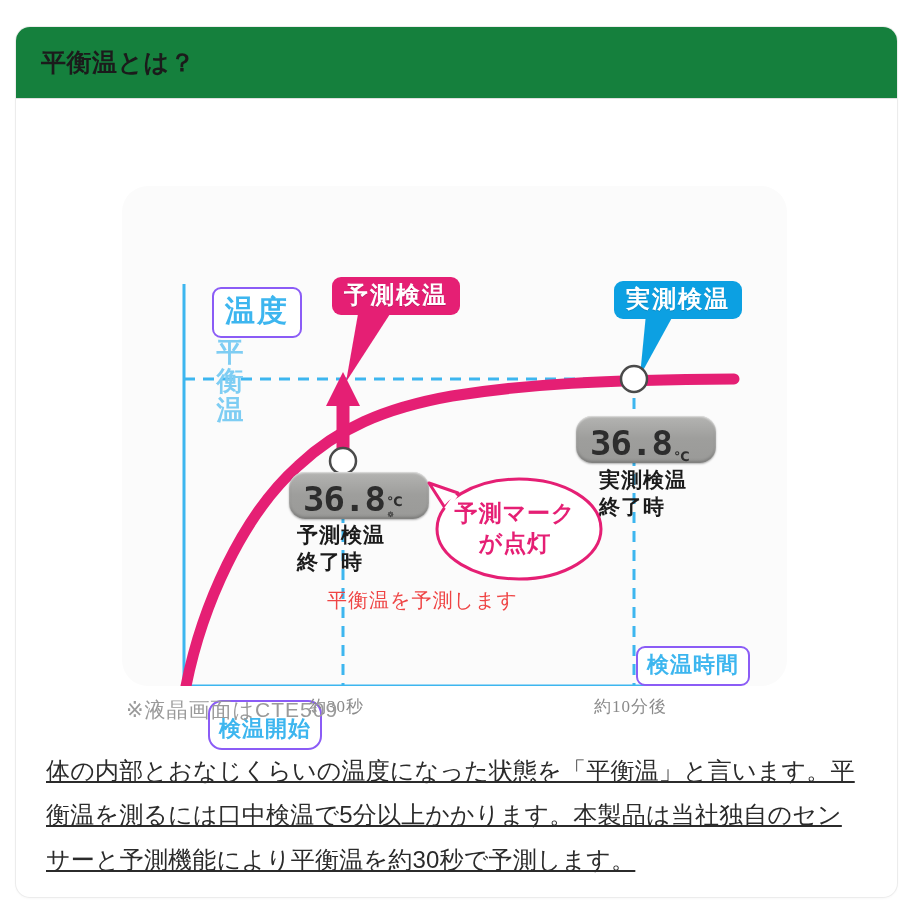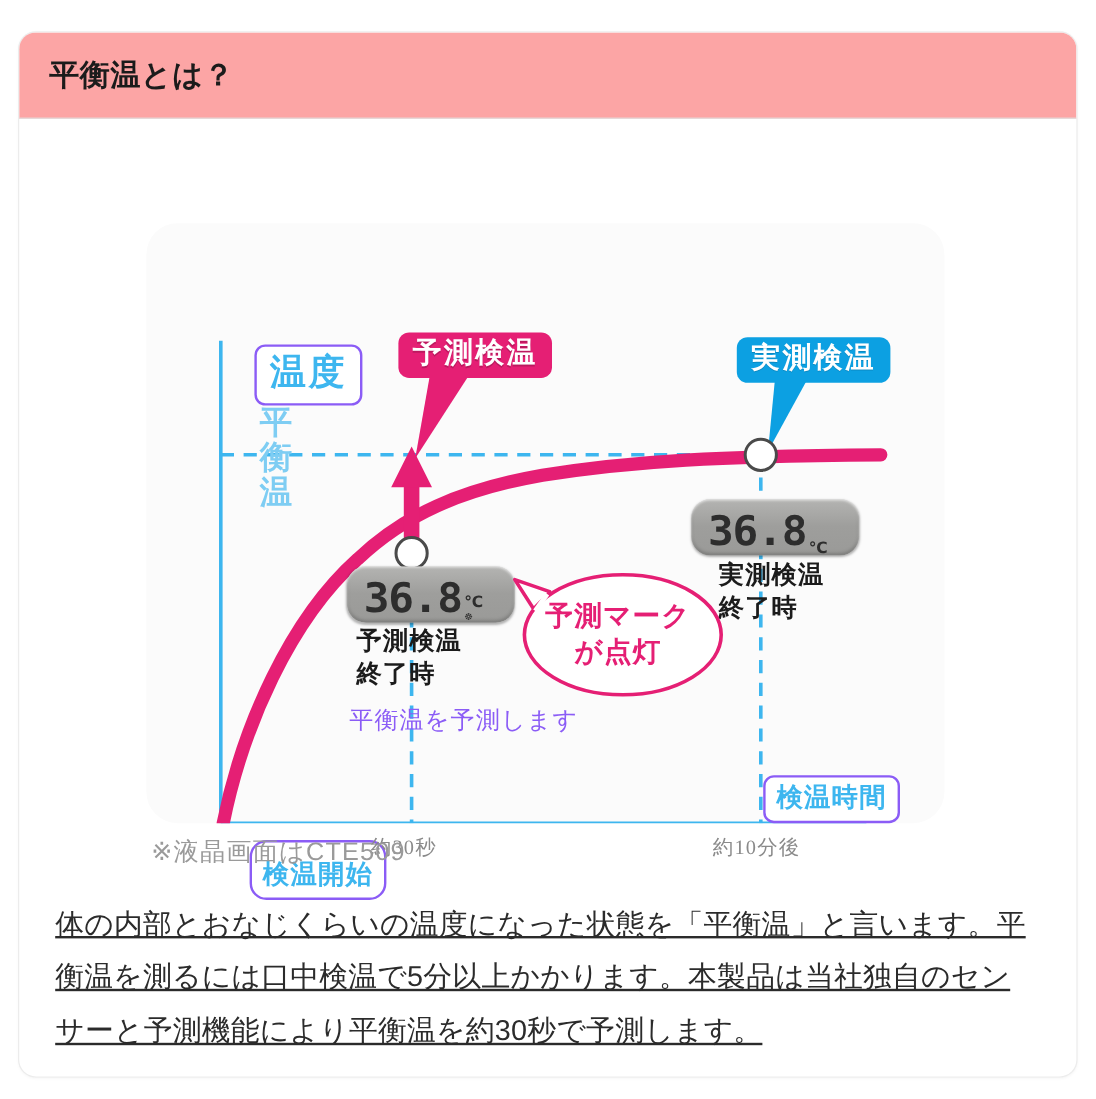--- a/index.html
+++ b/index.html
@@ -26,21 +26,21 @@
     box-shadow: 0 0 0 1px #ececec, 0 1px 3px rgba(0,0,0,0.06);
     overflow: hidden;
   }
 
   
   #card-header {
     position: absolute;
     left: 0; top: 0;
     width: 881px;
     height: 71px;
-    background: #fca5a5;
+    background: #15803d;
     border-bottom: 1px solid #e0e0e0;
   }
   #card-header-title {
     position: absolute;
     left: 25px;
     top: 19px;
     font-size: 25px;
     font-weight: bold;
     color: #1b1b1b;
     letter-spacing: 0.5px;
@@ -211,23 +211,24 @@
     font-size: 21px;
     font-weight: bold;
     color: #1b1b1b;
     line-height: 1.28;
     white-space: nowrap;
     letter-spacing: 1px;
   }
   .anno-gray {
     position: absolute;
     font-size: 20px;
-    color: #8b5cf6;
-    white-space: nowrap;
-    letter-spacing: 1px;
+    color: #ef4444;
+    white-space: nowrap;
+    letter-spacing: 1px;
+    margin-left: 36px;
   }
   #anno-yosoku { left: 281px; top: 424px; }
   #anno-yosoku-sub { left: 275px; top: 489px; }
   #anno-jissoku { left: 583px; top: 369px; }
 
   
   #bubble {
     position: absolute;
     left: 405px;
     top: 373px;

